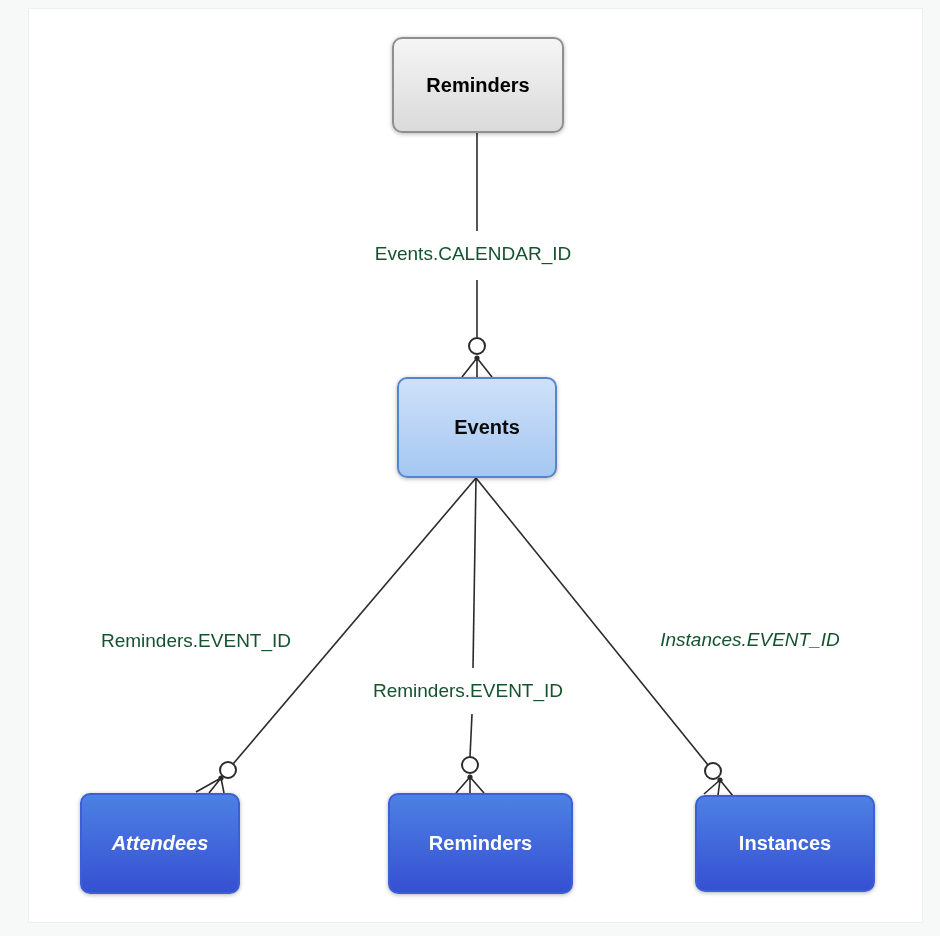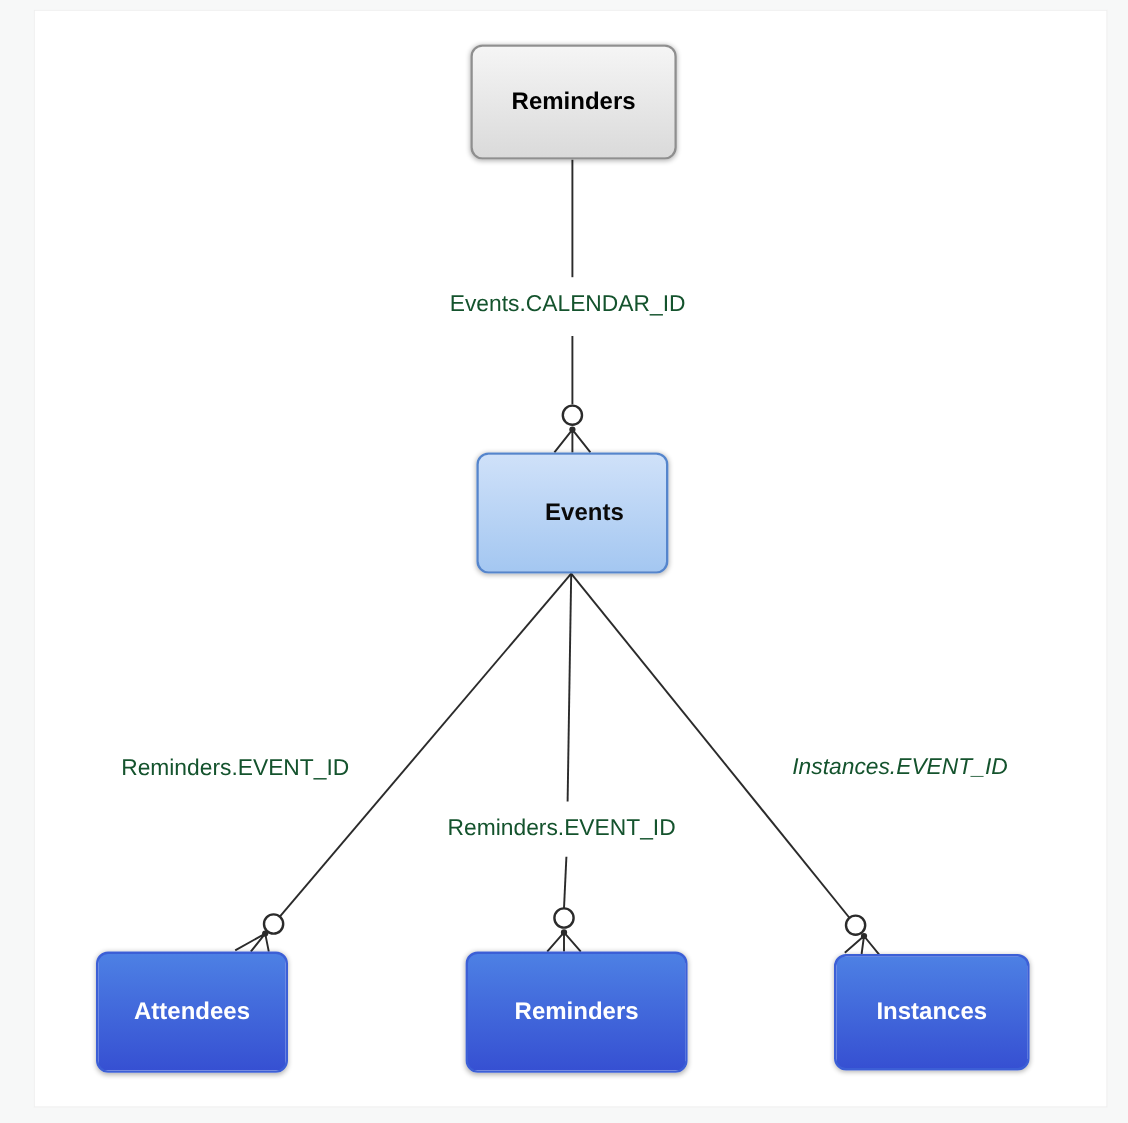--- a/index.html
+++ b/index.html
@@ -47,23 +47,23 @@
     border: 2px solid #5585cc;
     color: #0a0a0a;
   }
   .entity--blue {
     background: linear-gradient(180deg, #4d80e4 0%, #3650d2 100%);
     border: 2px solid #3c5fd6;
     color: #ffffff;
   }
   #entity-calendars { left: 392px; top: 37px;  width: 172px; height: 96px; }
   #entity-events    { left: 397px; top: 377px; width: 160px; height: 101px; padding-left: 20px; }
-  #entity-attendees { left: 80px;  top: 793px; width: 160px; height: 101px; }
+  #entity-attendees { left: 80px;  top: 793px; width: 160px; height: 101px; font-style: italic; }
   #entity-reminders { left: 388px; top: 793px; width: 185px; height: 101px; }
-  #entity-instances { left: 695px; top: 795px; width: 163px; height: 97px; }
+  #entity-instances { left: 695px; top: 795px; width: 180px; height: 97px; }
   .edge-label {
     position: absolute;
     z-index: 2;
     transform: translate(-50%, -50%);
     background: #ffffff;
     padding: 3px 6px;
     font-size: 19px;
     color: #14532d;
     white-space: nowrap;
   }

